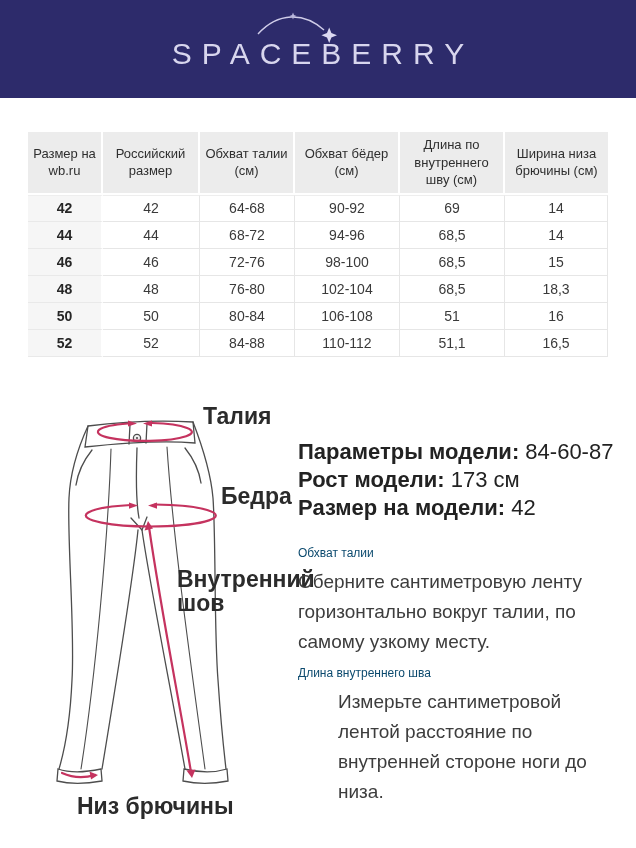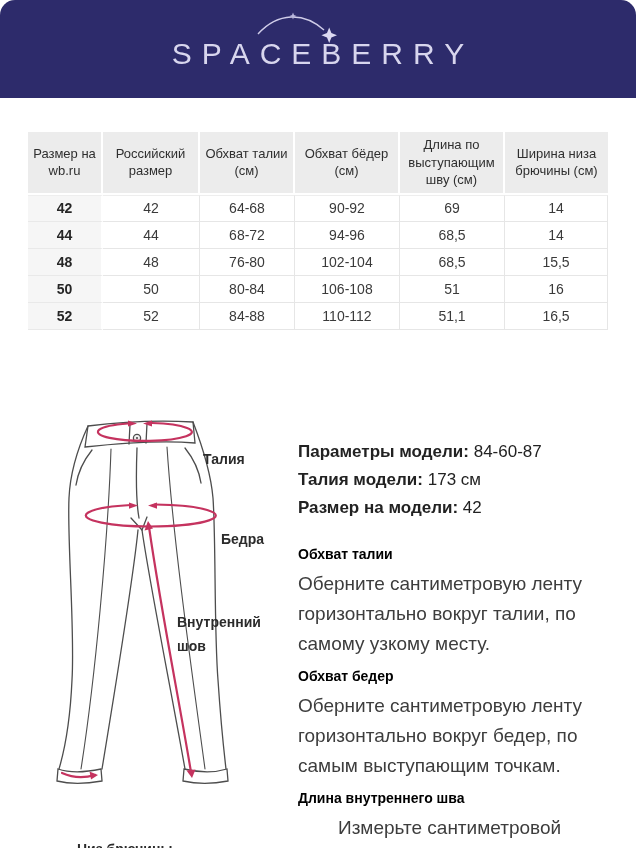--- a/index.html
+++ b/index.html
@@ -1,19 +1,19 @@
 <!DOCTYPE html>
 <html><head>
 <meta charset="utf-8">
 <style>
   * { margin:0; padding:0; box-sizing:border-box; }
   html,body { background:#fff; }
   .page {
     position:relative; width:636px; height:848px; background:#ffffff;
-    font-family:"Liberation Sans","DejaVu Sans",sans-serif; overflow:hidden;border-radius:15px;
+    font-family:"Liberation Sans","DejaVu Sans",sans-serif; overflow:hidden;
   }
   
   .brand-bar {
     position:absolute; left:0; top:0; width:636px; height:98px;
     background:#2d2b6b; display:flex; align-items:center; justify-content:center;
   }
   .brand-name {
     color:#d8d6ee; font-size:30px; font-weight:400; letter-spacing:10px;
     padding-left:10px; margin-top:10px;
   }
@@ -33,33 +33,33 @@
     border-right:1px solid #e6e6e6; border-bottom:1px solid #e6e6e6;
   }
   .size-table tbody tr:first-child td { border-top:1px solid #eee; }
   .size-table td:first-child {
     background:#f6f6f6; font-weight:bold; color:#262626;
     border-right:2px solid #fff; border-bottom:1px solid #e9e9e9;
   }
   
   .figure-svg { position:absolute; left:25px; top:390px; }
   .diagram-label {
-    position:absolute; color:#2b2b2b; font-size:14px; font-weight:600; line-height:24px;margin-top:43px;
+    position:absolute; color:#2b2b2b; font-size:23px; font-weight:600; line-height:24px;
   }
   .lbl-waist  { left:203px; top:404px; }
   .lbl-hips   { left:221px; top:484px; }
   .lbl-inseam { left:177px; top:567px; width:106px; }
   .lbl-hem    { left:77px;  top:794px; }
   
   .right-col { position:absolute; left:298px; top:438px; width:335px; }
-  .model-line { font-size:17px; line-height:28px; color:#222; }
+  .model-line { font-size:22px; line-height:28px; color:#222; }
   .model-line .lab { font-weight:700; }
   .guide { margin-top:24px; }
   .guide-section { margin-bottom:9px; }
-  .guide-title { font-size:14px; font-weight:700; color:#000000; }
+  .guide-title { font-size:12px; font-weight:400; color:#0c4a6e; }
   .guide-text { margin-top:7px; font-size:19px; line-height:1.58; color:#3d3d3d; }
   .guide-text.narrow { max-width:278px;margin-left:40px; }
 </style>
 </head>
 <body>
 
 <div class="page">
 
   <div class="brand-bar">
     <svg class="comet" width="96" height="42" viewBox="0 0 96 42">
@@ -79,21 +79,21 @@
         <col style="width:105px">
           <col style="width:105px">
           <col style="width:103px">
       </colgroup>
       <thead>
         <tr>
           <th>Размер на wb.ru</th>
           <th>Российский размер</th>
           <th>Обхват талии (см)</th>
           <th>Обхват бёдер (см)</th>
-          <th>Длина по выступающим шву (см)</th>
+          <th>Длина по внутреннего шву (см)</th>
           <th>Ширина низа брючины (см)</th>
         </tr>
       </thead>
       <tbody>
         <tr>
           <td>42</td>
           <td>42</td>
           <td>64-68</td>
           <td>90-92</td>
           <td>69</td>
@@ -101,26 +101,34 @@
         </tr>
         <tr>
           <td>44</td>
           <td>44</td>
           <td>68-72</td>
           <td>94-96</td>
           <td>68,5</td>
           <td>14</td>
         </tr>
         <tr>
+          <td>46</td>
+          <td>46</td>
+          <td>72-76</td>
+          <td>98-100</td>
+          <td>68,5</td>
+          <td>15</td>
+        </tr>
+        <tr>
           <td>48</td>
           <td>48</td>
           <td>76-80</td>
           <td>102-104</td>
           <td>68,5</td>
-          <td>15,5</td>
+          <td>18,3</td>
         </tr>
         <tr>
           <td>50</td>
           <td>50</td>
           <td>80-84</td>
           <td>106-108</td>
           <td>51</td>
           <td>16</td>
         </tr>
         <tr>
@@ -188,37 +196,33 @@
   <div class="diagram-label lbl-hips">Бедра</div>
   <div class="diagram-label lbl-inseam">Внутренний шов</div>
   <div class="diagram-label lbl-hem">Низ брючины</div>
 
   <div class="right-col">
     <div class="model-line">
       <span class="lab">Параметры модели:</span>
       <span>84-60-87</span>
     </div>
     <div class="model-line">
-      <span class="lab">Талия модели:</span>
+      <span class="lab">Рост модели:</span>
       <span>173 см</span>
     </div>
     <div class="model-line">
       <span class="lab">Размер на модели:</span>
       <span>42</span>
     </div>
 
     <div class="guide">
       <div class="guide-section">
         <div class="guide-title">Обхват талии</div>
         <div class="guide-text">Оберните сантиметровую ленту горизонтально вокруг талии, по самому узкому месту.</div>
       </div>
       <div class="guide-section">
-        <div class="guide-title">Обхват бедер</div>
-        <div class="guide-text">Оберните сантиметровую ленту горизонтально вокруг бедер, по самым выступающим точкам.</div>
-      </div>
-      <div class="guide-section">
         <div class="guide-title">Длина внутреннего шва</div>
         <div class="guide-text narrow">Измерьте сантиметровой лентой расстояние по внутренней стороне ноги до низа.</div>
       </div>
     </div>
   </div>
 
 </div>
 
 </body></html>

